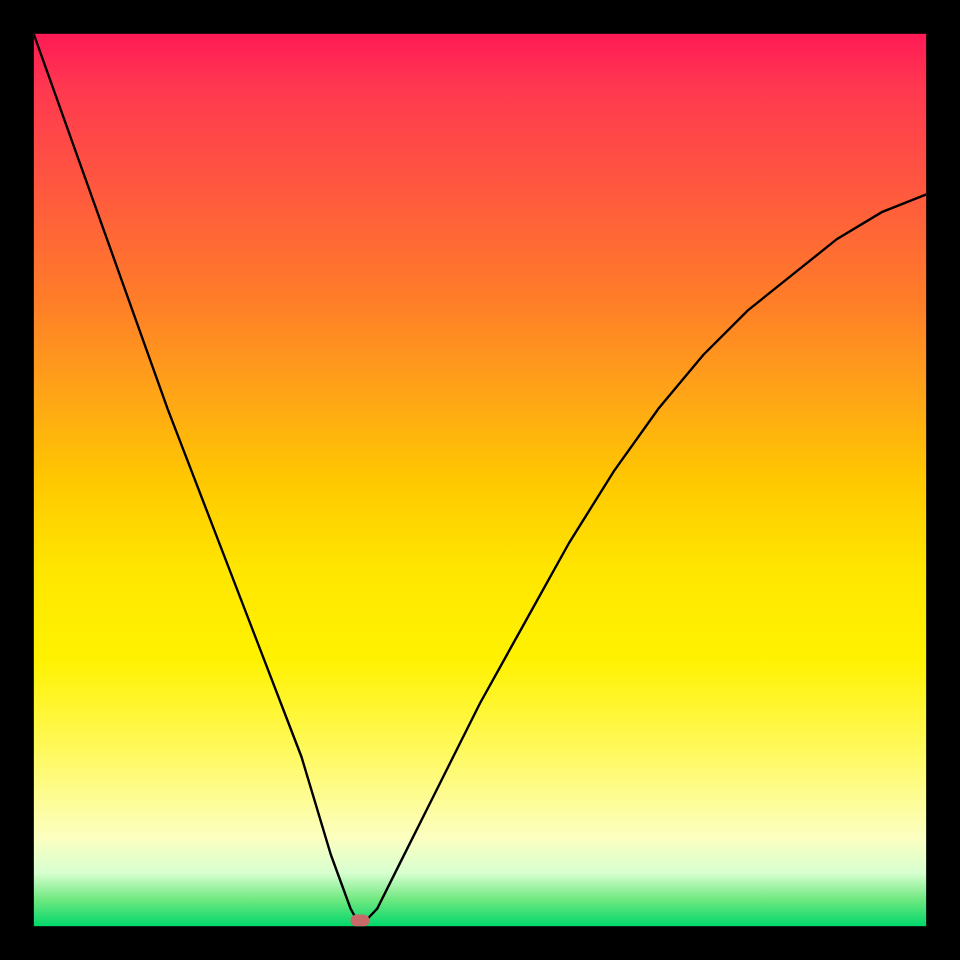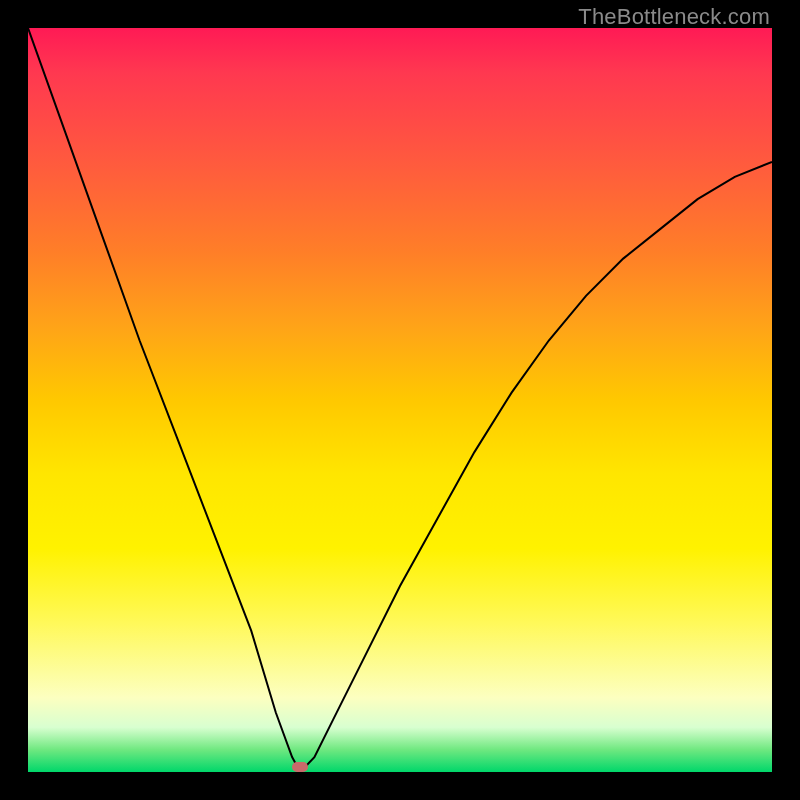--- a/index.html
+++ b/index.html
@@ -65,21 +65,20 @@
     font-size: 22px;
     font-weight: 500;
     color: #8a8a8a;
     letter-spacing: 0.2px;
   }
 </style>
 </head>
 <body>
 
 <div class="frame">
-  <div class="watermark">TheBottleneck.com</div>
 
   <div class="plot-area">
     <div class="gradient-bg"></div>
 
     <svg class="curve" viewBox="0 0 744 744" preserveAspectRatio="none">
       <path id="curve-path" fill="none" stroke="#000000" stroke-width="2" d="M0.0 0.0 L37.2 104.2 L74.4 208.3 L111.6 312.5 L148.8 409.2 L186.0 505.9 L223.2 602.6 L247.8 684.5 L264.1 729.1 L272.3 744.0 L286.4 729.1 L305.0 691.9 L334.8 632.4 L372.0 558.0 L409.2 491.0 L446.4 424.1 L483.6 364.6 L520.8 312.5 L558.0 267.8 L595.2 230.6 L632.4 200.9 L669.6 171.1 L706.8 148.8 L744.0 133.9"></path>
     </svg>
 
     <div id="min-marker" class="marker" style="left: 272.304px; top: 738.792px; background: rgb(201, 106, 106);"></div>
   </div>

